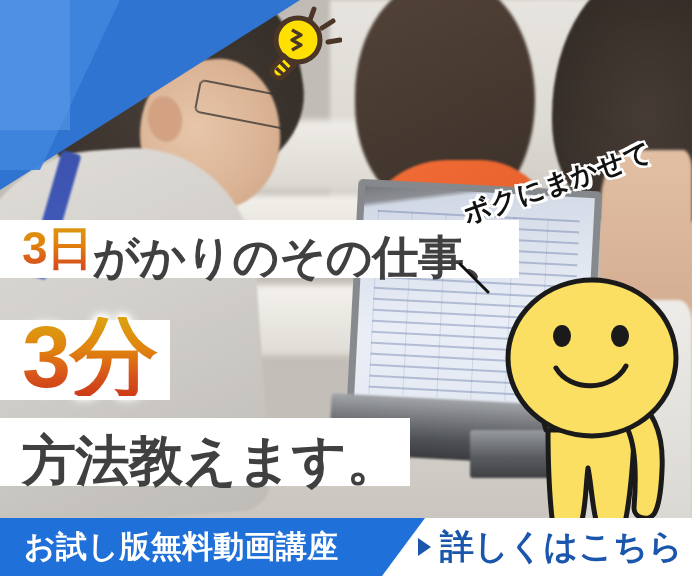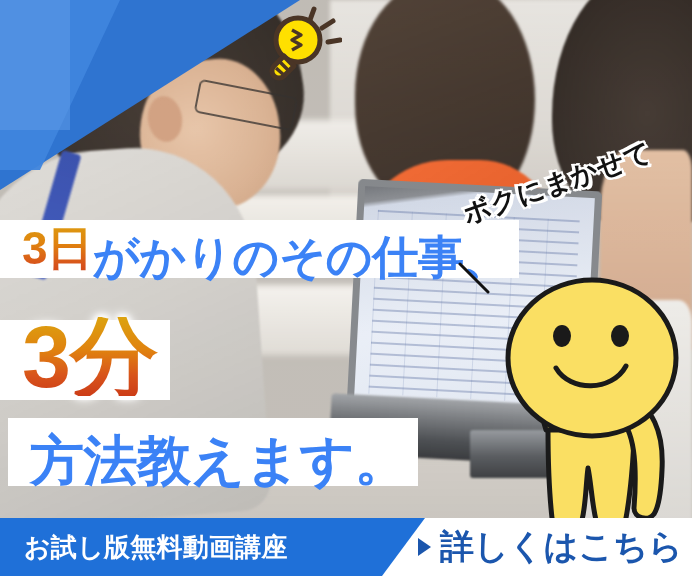--- a/index.html
+++ b/index.html
@@ -192,38 +192,38 @@
     position:absolute;
     background:#ffffff;
     white-space:nowrap;
     font-weight:bold;
     color:#111;
     letter-spacing:-.01em;
     display:flex;align-items:center;
   }
   .line1{left:0;top:220px;height:58px;padding:0 10px 0 22px;font-size:46px;}
   .line2{left:0;top:320px;height:80px;padding:0 10px 0 22px;font-size:62px;flex-direction:column;}
-  .line3{left:8px;top:418px;height:68px;padding:0 10px 0 22px;font-size:54px;}
+  .line3{left:0;top:418px;height:68px;padding:0 10px 0 22px;font-size:54px;}
 
   .hot{
     background:linear-gradient(180deg,#dca310 0%,#e0820f 42%,#d8541b 74%,#cc3c17 100%);
     -webkit-background-clip:text;background-clip:text;
     color:transparent;
     font-weight:bold;
   }
   .hot-big{
     font-size:88px;
     line-height:.9;
     position:relative;
     top:-3px;
     margin-right:2px;
     -webkit-text-stroke:0px;
     filter:drop-shadow(0 0 3px #fff) drop-shadow(0 0 3px #fff) drop-shadow(0 0 5px #fff);
   }
-  .blk{color:#3b82f6;margin-top:18px;}
+  .blk{color:#404040;margin-top:18px;}
   .line2 .blk{font-size:62px;}
 
   
   .speech{
     position:absolute;left:470px;top:196px;
     font-size:27px;font-weight:bold;color:#111;
     transform:rotate(-19deg);
     transform-origin:left bottom;
     white-space:nowrap;
     text-shadow:
@@ -241,21 +241,21 @@
 
   
   .cta{position:absolute;left:0;bottom:0;width:692px;height:58px;background:#ffffff;}
   .cta-blue{
     position:absolute;left:0;top:0;height:58px;width:425px;
     background:#1f70d8;
     clip-path:polygon(0 0,425px 0,382px 58px,0 58px);
   }
   .cta-blue-label{
     position:absolute;left:24px;top:0;height:58px;display:flex;align-items:center;
-    color:#fff;font-size:26px;font-weight:bold;letter-spacing:.01em;
+    color:#fff;font-size:31px;font-weight:bold;letter-spacing:.01em;
   }
   .cta-right{
     position:absolute;left:418px;top:0;height:58px;display:flex;align-items:center;gap:9px;
     color:#1b56ad;font-size:34px;font-weight:bold;
   }
   .tri{
     width:0;height:0;
     border-left:13px solid #1b56ad;
     border-top:9px solid transparent;
     border-bottom:9px solid transparent;

